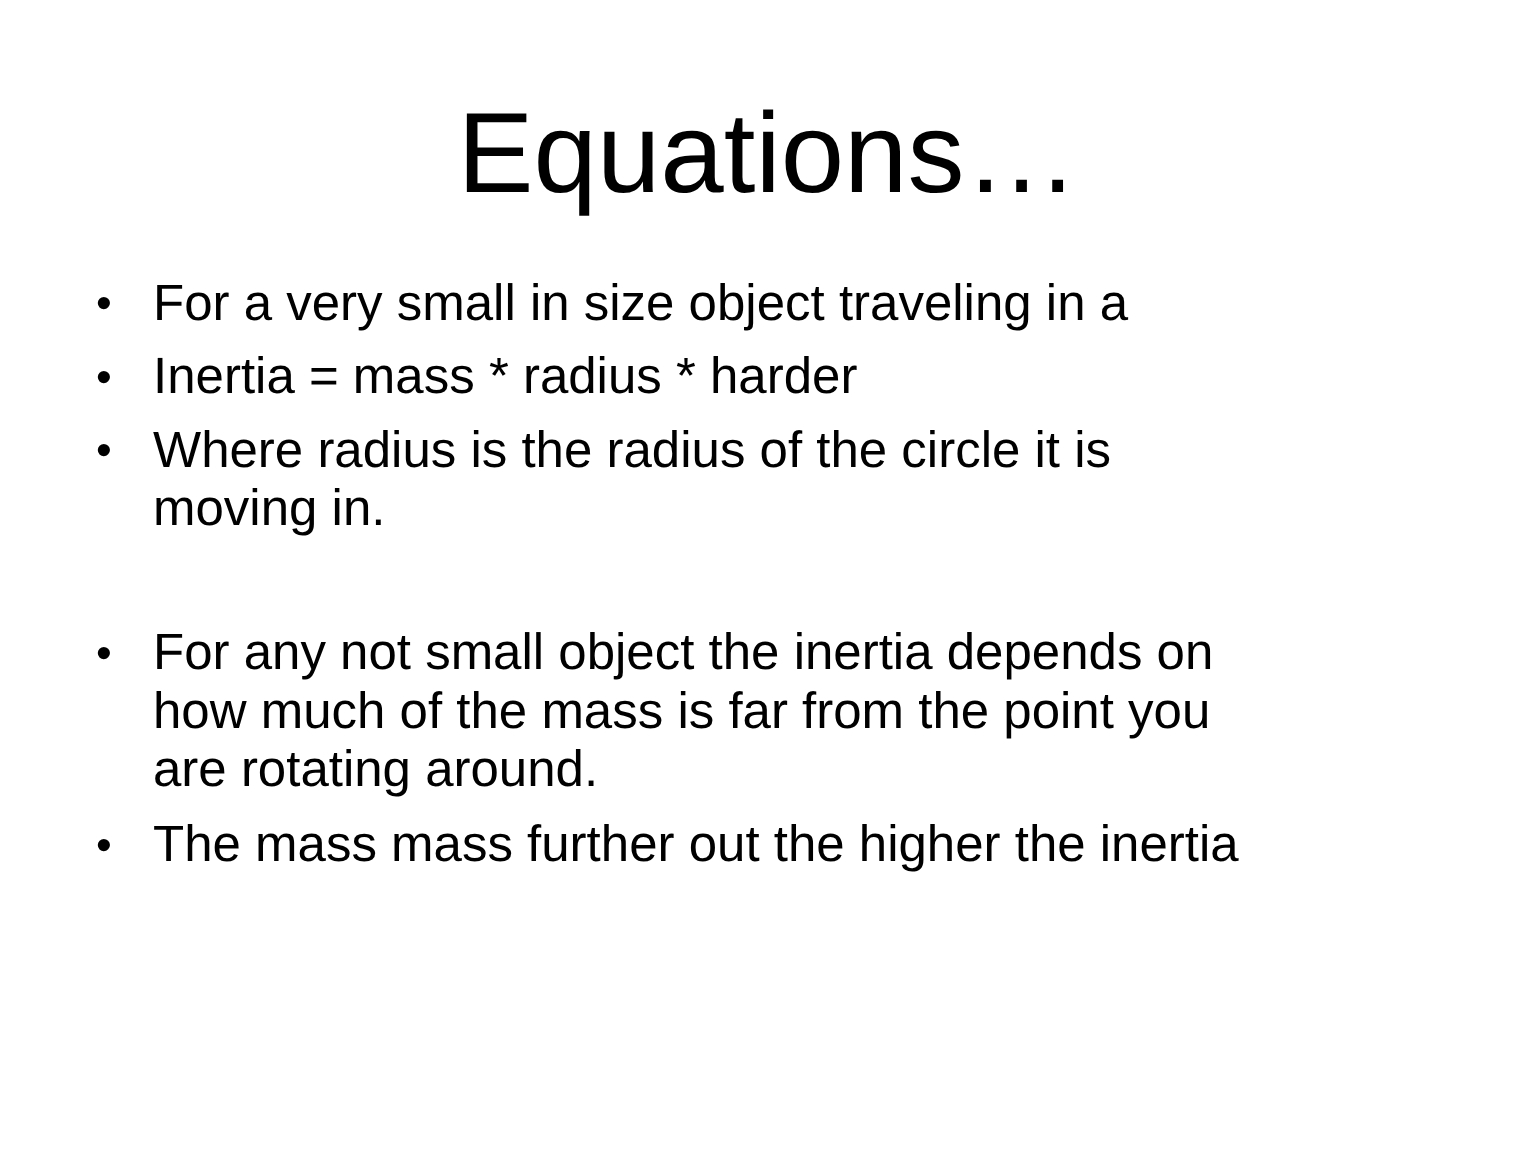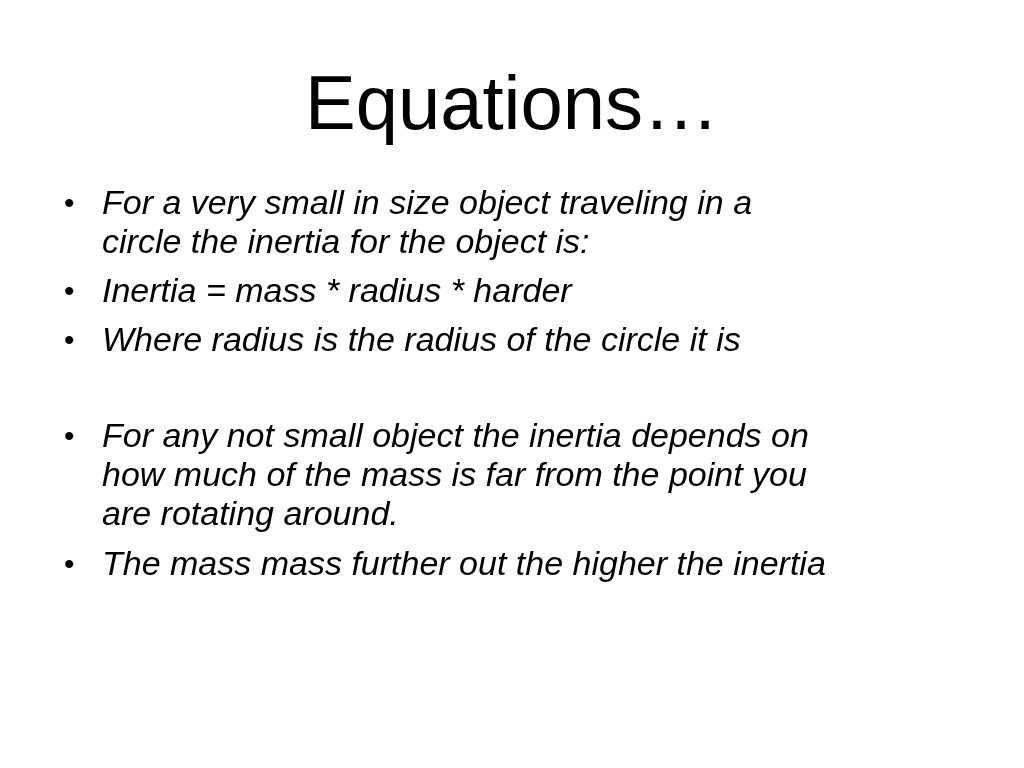--- a/index.html
+++ b/index.html
@@ -44,54 +44,53 @@
     flex: 0 0 38px;
     width: 38px;
     font-size: 30px;
     line-height: 39px;
   }
   .bullet .bullet-text {
     flex: 1 1 auto;
   }
   .bullet-line {
     white-space: nowrap;
-    font-style: italic;
   }
   .gap-para   { margin-top: 10px; }
   .gap-para-b5{ margin-top: 11px; }
   .gap-blank  { margin-top: 57px; }
 </style>
 </head>
 <body>
 
 <div class="slide">
 
   <div class="slide-title">Equations…</div>
 
   <div class="content">
 
     <div class="bullet">
       <span class="dot">•</span>
       <div class="bullet-text">
         <div class="bullet-line">For a very small in size object traveling in a</div>
-        <div class="bullet-line">circle the inertia for the object is:</div>
       </div>
     </div>
 
     <div class="bullet gap-para">
       <span class="dot">•</span>
       <div class="bullet-text">
         <div class="bullet-line">Inertia = mass * radius * harder</div>
       </div>
     </div>
 
     <div class="bullet gap-para">
       <span class="dot">•</span>
       <div class="bullet-text">
         <div class="bullet-line">Where radius is the radius of the circle it is</div>
+        <div class="bullet-line">moving in.</div>
       </div>
     </div>
 
     <div class="bullet gap-blank">
       <span class="dot">•</span>
       <div class="bullet-text">
         <div class="bullet-line">For any not small object the inertia depends on</div>
         <div class="bullet-line">how much of the mass is far from the point you</div>
         <div class="bullet-line">are rotating around.</div>
       </div>

